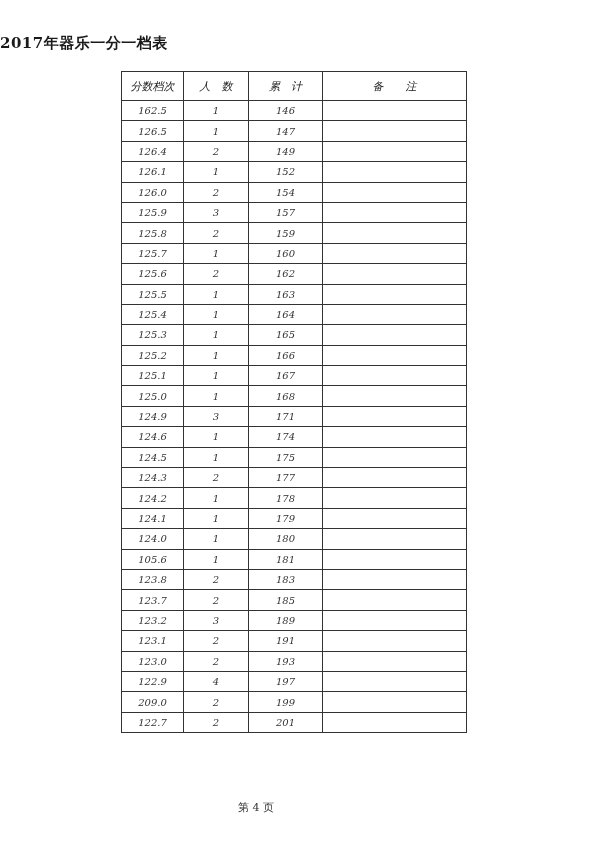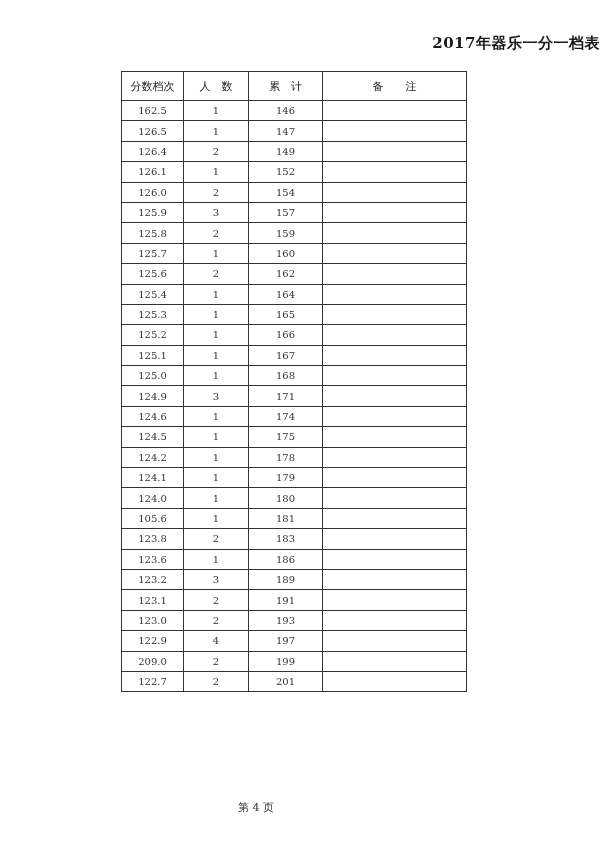--- a/index.html
+++ b/index.html
@@ -1,26 +1,26 @@
 <!DOCTYPE html>
 <html><head>
 <meta charset="utf-8">
 <style>
   html, body { margin: 0; padding: 0; background: #ffffff; }
   body { width: 600px; height: 848px; position: relative; overflow: hidden;
          font-family: "DejaVu Serif", "Liberation Serif", serif; color: #1a1a1a; }
-  .title { position: absolute; left: 0; width: 600px; top: 34px; text-align: right;
+  .title { position: absolute; left: 0; width: 600px; top: 34px; text-align: left;
            font-size: 15px; font-weight: bold; letter-spacing: 0.5px; }
   table.score { position: absolute; left: 121px; top: 71px; width: 345px;
                 border-collapse: collapse; table-layout: fixed; }
   table.score th, table.score td { border: 1px solid #333; padding: 0; text-align: center;
                 font-size: 10px; font-family: "DejaVu Serif", "Liberation Serif", serif; }
   table.score th { height: 28px; font-weight: normal; font-size: 11px; }
   table.score td { height: 19.4px; color: #333; }
-  table.score { border: 1.5px solid #222; }
+  table.score { border: 1.5px solid #222; font-style: italic; }
   col.c1 { width: 62px; } col.c2 { width: 65px; } col.c3 { width: 74px; } col.c4 { width: 144px; }
   td.count { text-align: right; padding-right: 0; }
   td.count { text-align: center; }
   td.cum { text-align: center; }
   .footer { position: absolute; top: 800px; left: 0; width: 512px; text-align: center;
             font-size: 11px; color: #333; }
 </style>
 </head>
 <body>
 
@@ -90,20 +90,26 @@
         <td class="cum">160</td>
         <td></td>
       </tr>
       <tr>
         <td>125.6</td>
         <td class="count">2</td>
         <td class="cum">162</td>
         <td></td>
       </tr>
       <tr>
+        <td>125.5</td>
+        <td class="count">1</td>
+        <td class="cum">163</td>
+        <td></td>
+      </tr>
+      <tr>
         <td>125.4</td>
         <td class="count">1</td>
         <td class="cum">164</td>
         <td></td>
       </tr>
       <tr>
         <td>125.3</td>
         <td class="count">1</td>
         <td class="cum">165</td>
         <td></td>
@@ -138,20 +144,26 @@
         <td class="cum">174</td>
         <td></td>
       </tr>
       <tr>
         <td>124.5</td>
         <td class="count">1</td>
         <td class="cum">175</td>
         <td></td>
       </tr>
       <tr>
+        <td>124.3</td>
+        <td class="count">2</td>
+        <td class="cum">177</td>
+        <td></td>
+      </tr>
+      <tr>
         <td>124.2</td>
         <td class="count">1</td>
         <td class="cum">178</td>
         <td></td>
       </tr>
       <tr>
         <td>124.1</td>
         <td class="count">1</td>
         <td class="cum">179</td>
         <td></td>
@@ -168,23 +180,23 @@
         <td class="cum">181</td>
         <td></td>
       </tr>
       <tr>
         <td>123.8</td>
         <td class="count">2</td>
         <td class="cum">183</td>
         <td></td>
       </tr>
       <tr>
-        <td>123.6</td>
-        <td class="count">1</td>
-        <td class="cum">186</td>
+        <td>123.7</td>
+        <td class="count">2</td>
+        <td class="cum">185</td>
         <td></td>
       </tr>
       <tr>
         <td>123.2</td>
         <td class="count">3</td>
         <td class="cum">189</td>
         <td></td>
       </tr>
       <tr>
         <td>123.1</td>

